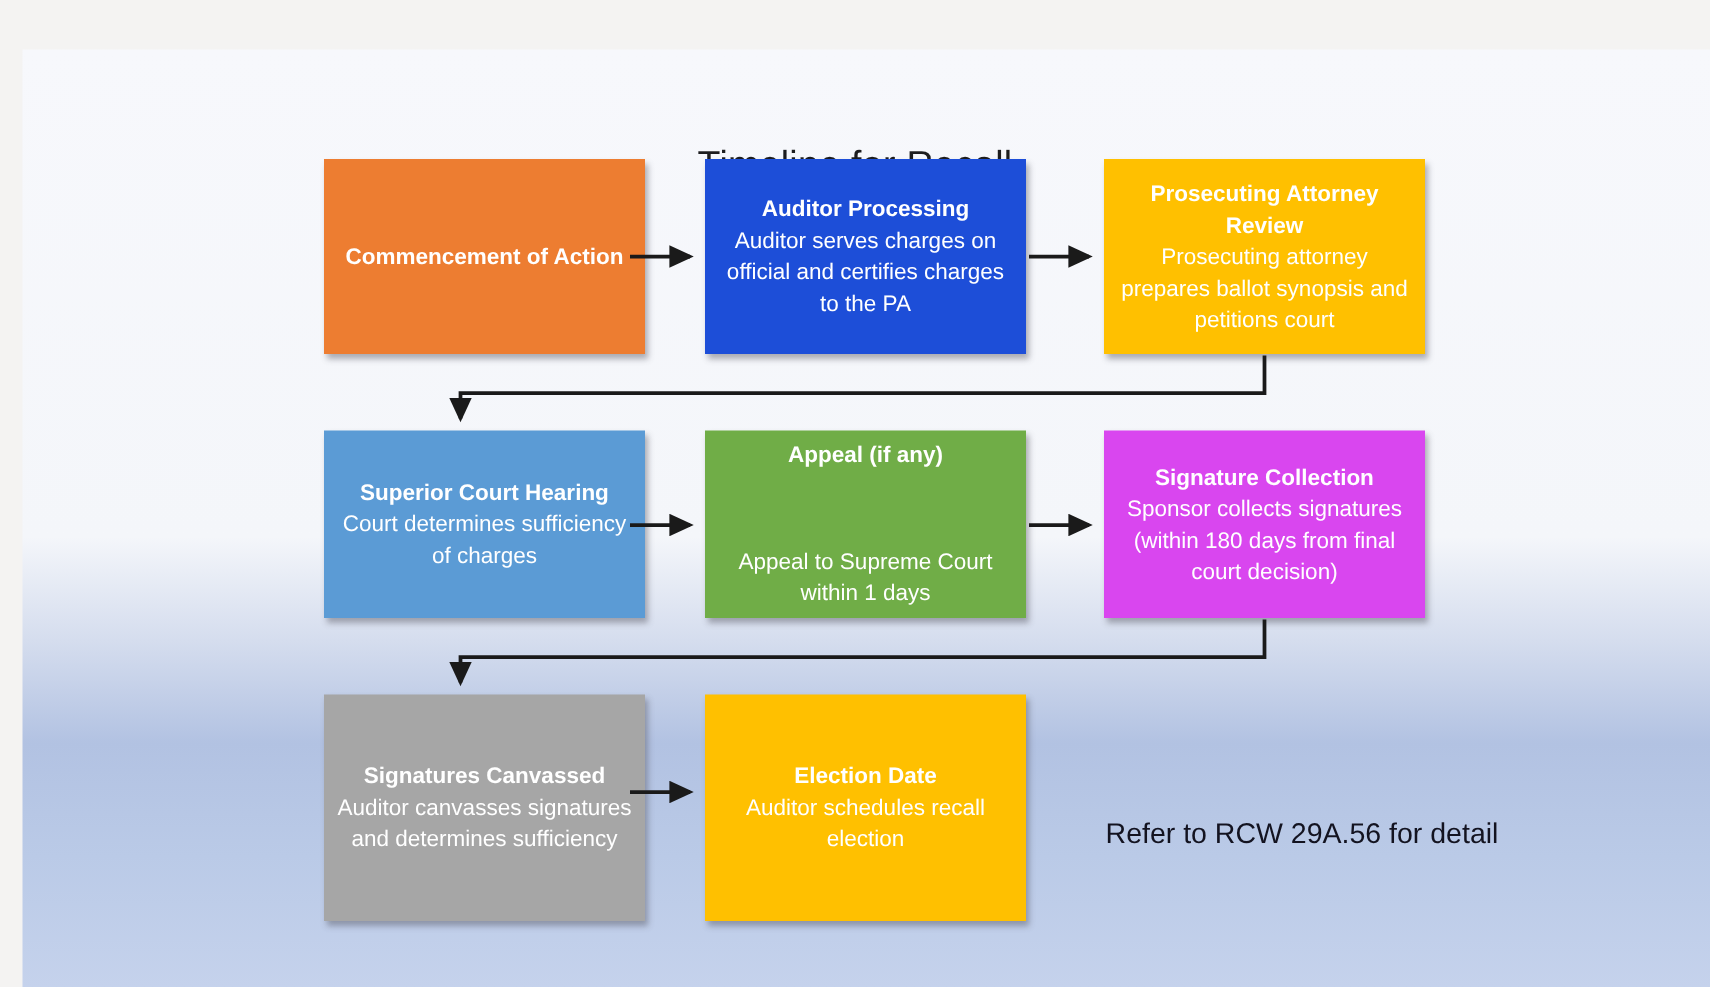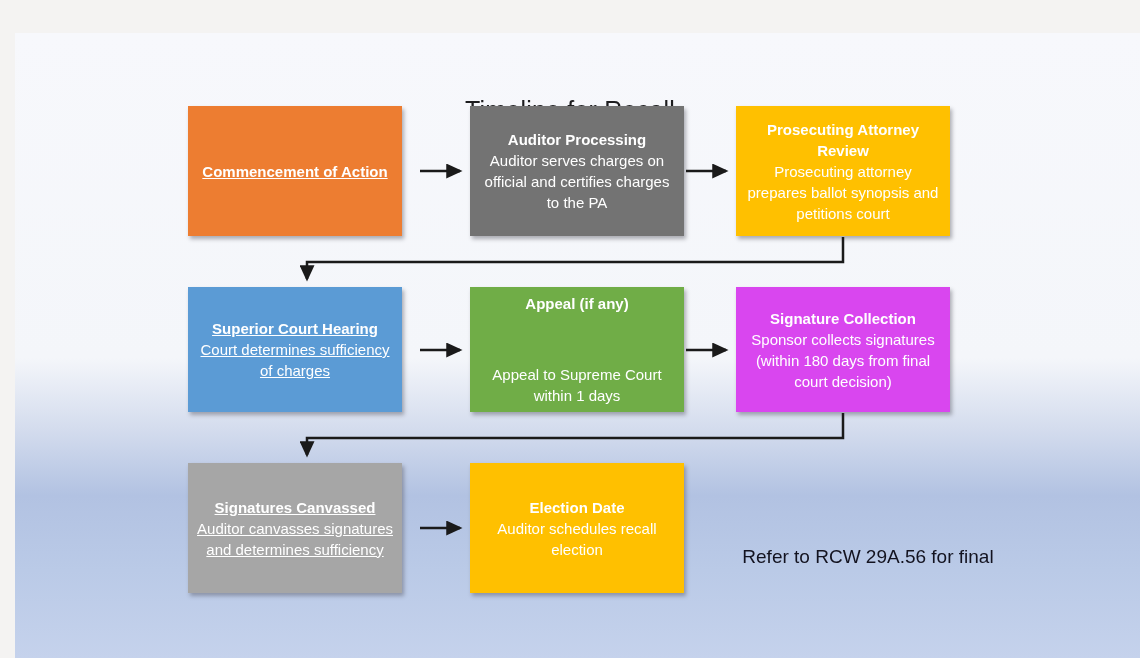--- a/index.html
+++ b/index.html
@@ -51,22 +51,22 @@
     font-weight: bold;
     font-size: 15px;
     line-height: 21px;
   }
   .box-body {
     font-size: 15px;
     line-height: 21px;
   }
   .row1 { top: 106px; height: 130px; }
   .row2 { top: 287px; height: 125px; }
-  .row3 { top: 463px; height: 130px; }
-  .col1 { left: 188px; text-decoration: underline; }
+  .row3 { top: 463px; height: 151px; }
+  .col1 { left: 216px; }
   .col2 { left: 470px; }
   .col3 { left: 736px; }
   .connectors {
     position: absolute;
     left: 0; top: 0;
     width: 1140px; height: 658px;
     pointer-events: none;
   }
   .footnote {
     position: absolute;
@@ -84,21 +84,21 @@
 <div class="stage">
   <div class="slide">
 
     <div class="slide-title" style="left:-15px; top:63px;">Timeline for Recall</div>
 
   </div>
 
   <div class="box row1 col1" style="background-color: rgb(237, 125, 49);">
     <div class="box-title">Commencement of Action</div>
   </div>
-  <div class="box row1 col2" style="background-color: #737373;">
+  <div class="box row1 col2" style="background-color: #1d4ed8;">
     <div class="box-title">Auditor Processing</div>
     <div class="box-body">Auditor serves charges on official and certifies charges to the PA</div>
   </div>
   <div class="box row1 col3" style="background-color: rgb(255, 192, 0);">
     <div class="box-title">Prosecuting Attorney Review</div>
     <div class="box-body">Prosecuting attorney prepares ballot synopsis and petitions court</div>
   </div>
 
   <div class="box row2 col1" style="background-color: rgb(91, 155, 213);">
     <div class="box-title">Superior Court Hearing</div>
@@ -132,14 +132,14 @@
       <line x1="420" y1="171" x2="460" y2="171" marker-end="url(#arrowhead)"></line>
       <line x1="686" y1="171" x2="726" y2="171" marker-end="url(#arrowhead)"></line>
       <polyline points="843,237 843,262 307,262 307,279" marker-end="url(#arrowhead)"></polyline>
       <line x1="420" y1="350" x2="460" y2="350" marker-end="url(#arrowhead)"></line>
       <line x1="686" y1="350" x2="726" y2="350" marker-end="url(#arrowhead)"></line>
       <polyline points="843,413 843,438 307,438 307,455" marker-end="url(#arrowhead)"></polyline>
       <line x1="420" y1="528" x2="460" y2="528" marker-end="url(#arrowhead)"></line>
     </g>
   </svg>
 
-  <div class="footnote">Refer to RCW 29A.56 for final</div>
+  <div class="footnote">Refer to RCW 29A.56 for detail</div>
 </div>
 
 </body></html>

